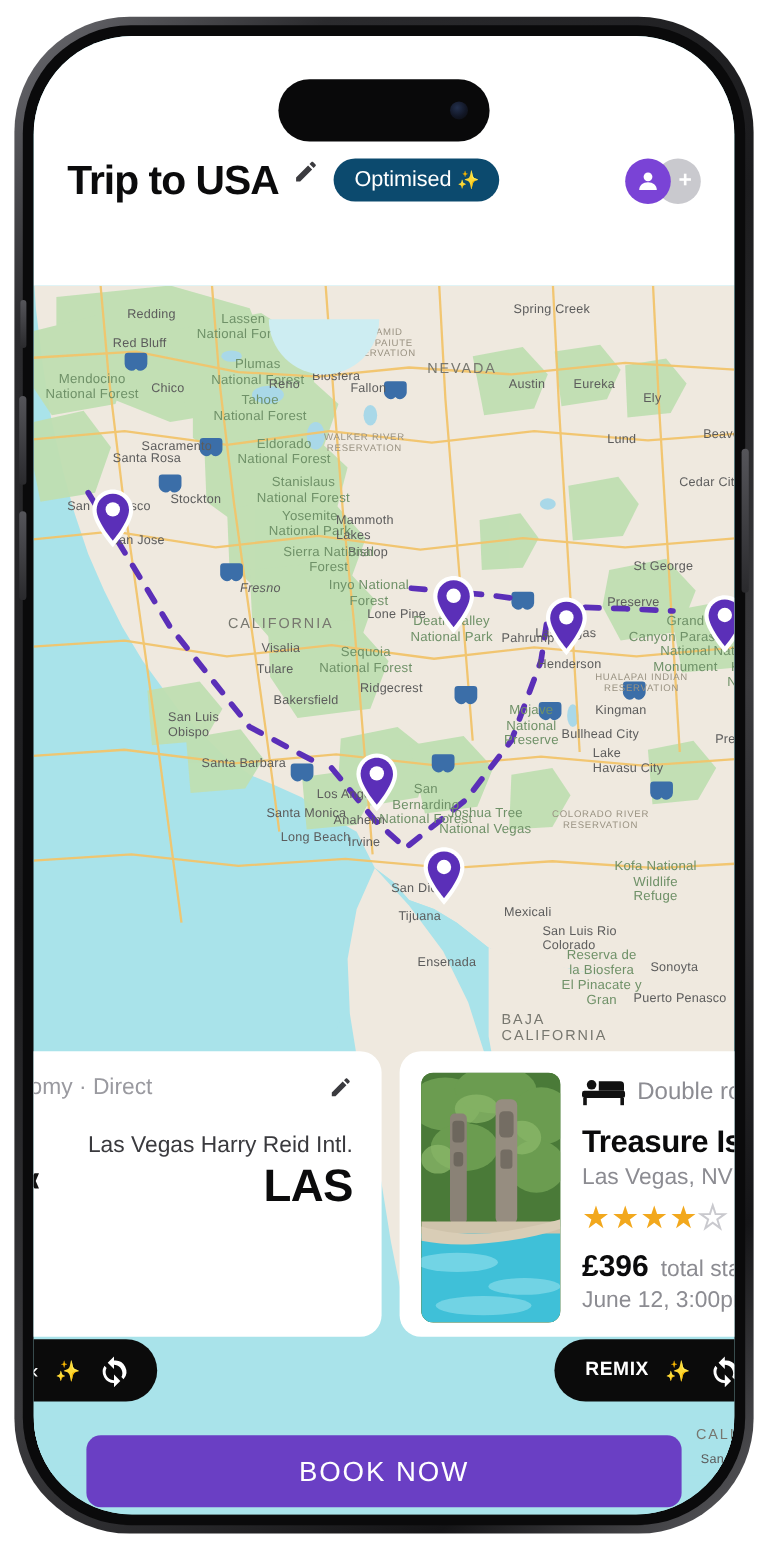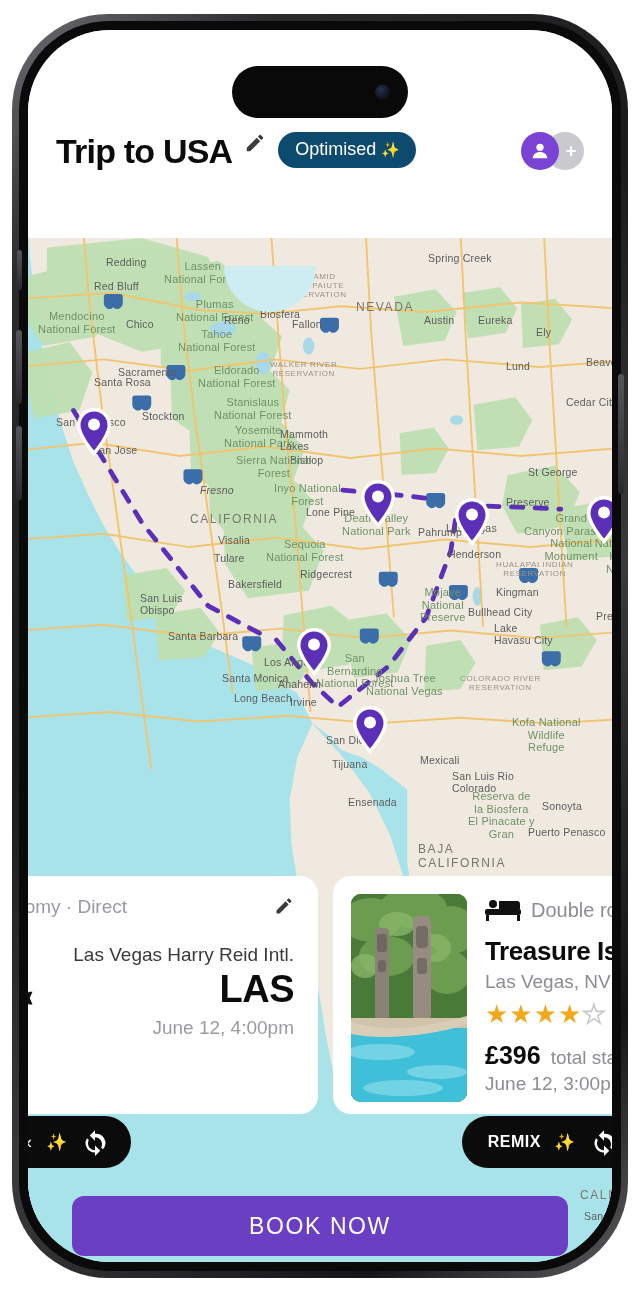--- a/index.html
+++ b/index.html
@@ -474,21 +474,20 @@
                 <path d="M3 17.3V21h3.7L17.6 10.1l-3.7-3.7L3 17.3zM20.7 7c.4-.4.4-1 0-1.4l-2.3-2.3c-.4-.4-1-.4-1.4 0l-1.8 1.8 3.7 3.7L20.7 7z" fill="#3b3b3f"></path>
               </svg>
             </div>
             <div class="flight-body">
               <svg class="plane" viewBox="0 0 48 40">
                 <path d="M2 21h16l8 12h5l-5-12h8l4 5h4l-3-7 3-7h-4l-4 5h-8l5-12h-5l-8 12H2z" fill="#111"></path>
               </svg>
               <div class="flight-right">
                 <div class="airport-name">Las Vegas Harry Reid Intl.</div>
                 <div class="airport-code">LAS</div>
-                <div class="flight-time">June 12, 4:00pm</div>
               </div>
             </div>
           </div>
 
           <div class="card card-hotel">
             <div class="hotel-inner">
               <div class="hotel-photo">
                 <svg viewBox="0 0 116 208" preserveAspectRatio="none" width="116" height="208">
                   <rect width="116" height="208" fill="#5d8a46"></rect>
                   <path d="M0 0h116v128H0z" fill="#4a7a38"></path>

